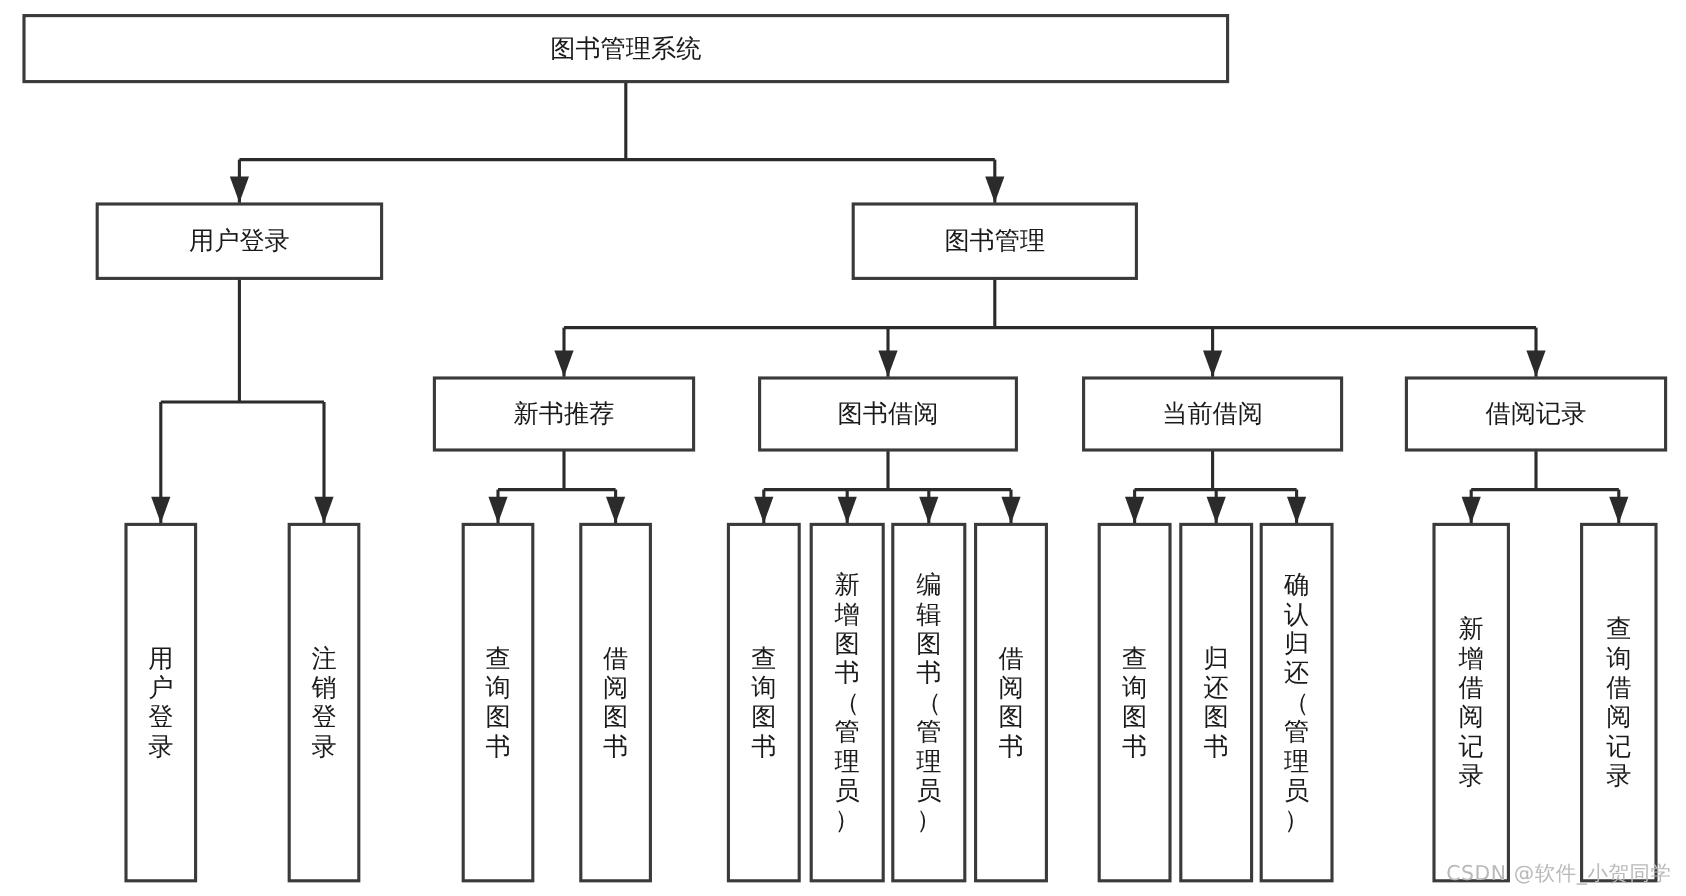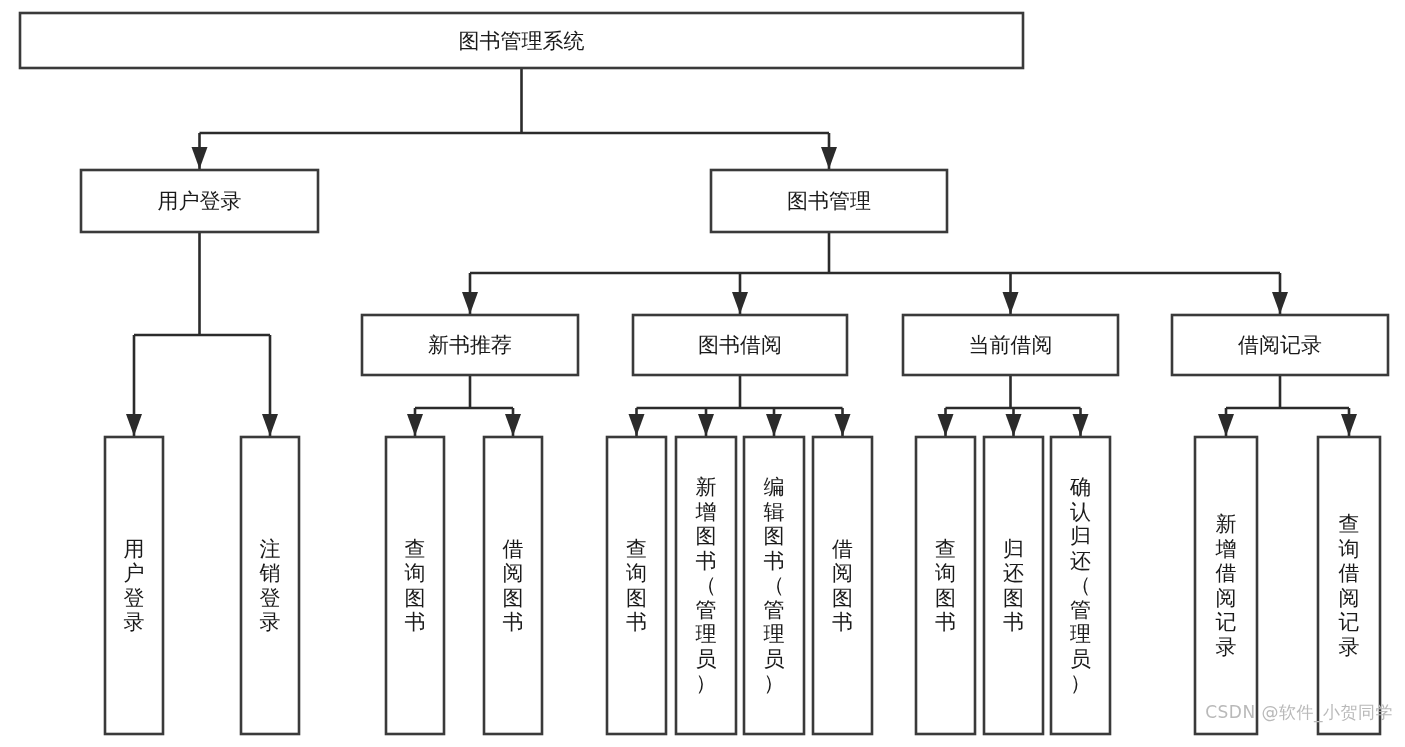--- a/index.html
+++ b/index.html
@@ -48,21 +48,21 @@
   }
   .node-label-v {
     font-family: "DejaVu Sans", "Liberation Sans", sans-serif;
     font-size: 21px;
     fill: #1a1a1a;
     text-anchor: middle;
   }
   .watermark {
     position: absolute;
     right: 12px;
-    bottom: 23px;
+    bottom: 8px;
     font-family: "DejaVu Sans", "Liberation Sans", sans-serif;
     font-size: 17px;
     color: #b9b9b9;
     letter-spacing: 0.5px;
     white-space: nowrap;
     user-select: none;
     text-align: center;
   }
 </style>
 </head>

